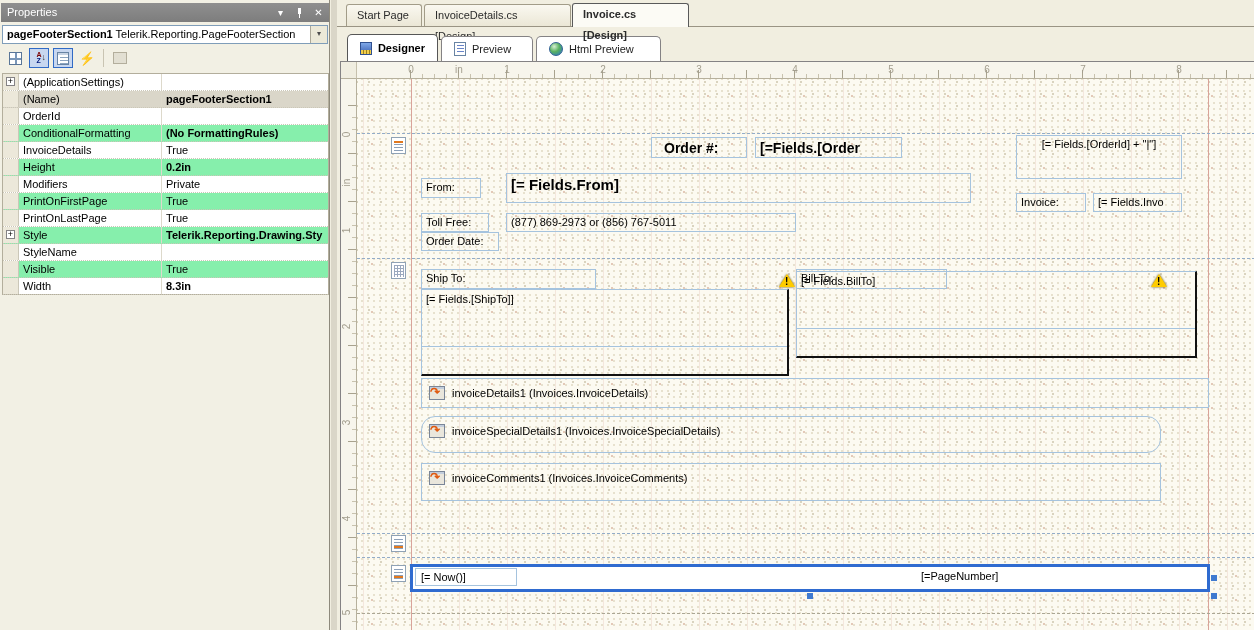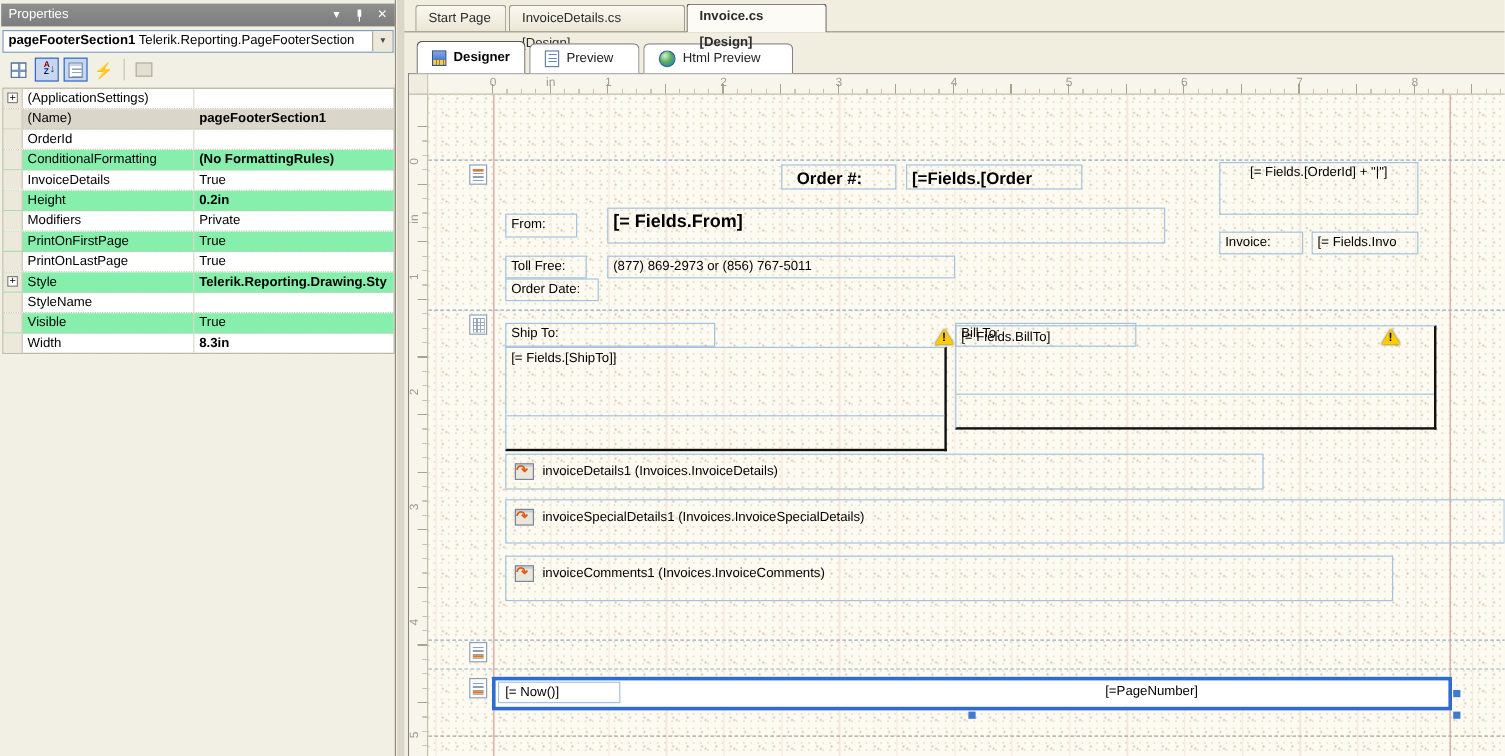--- a/index.html
+++ b/index.html
@@ -330,25 +330,25 @@
       </div>
       <div class="warn" style="left:422px; top:195px;"></div>
 
       <div class="el" style="left:439px; top:190px; width:151px; height:20px;">Bill To:</div>
       <div class="addr-panel" style="left:439px; top:192px; width:401px; height:87px;">
         <span>[= Fields.BillTo]</span>
         <div class="addr-mid" style="top:56px;"></div>
       </div>
       <div class="warn" style="left:794px; top:195px;"></div>
 
-      <div class="subreport" style="left:64px; top:299px; width:632px; height:30px;">
+      <div class="subreport" style="left:64px; top:299px; width:788px; height:30px;">
         <div class="sub-icon"></div>
         <span class="sub-label">invoiceDetails1 (Invoices.InvoiceDetails)</span>
       </div>
-      <div class="subreport" style="left:64px; top:337px; width:833px; height:37px;">
+      <div class="subreport" style="left:64px; top:337px; width:740px; height:37px;border-radius:14px;">
         <div class="sub-icon"></div>
         <span class="sub-label">invoiceSpecialDetails1 (Invoices.InvoiceSpecialDetails)</span>
       </div>
       <div class="subreport" style="left:64px; top:384px; width:740px; height:38px;">
         <div class="sub-icon"></div>
         <span class="sub-label">invoiceComments1 (Invoices.InvoiceComments)</span>
       </div>
 
       <div class="footer-band" style="left:53px; top:485px; width:800px; height:28px;">
         <div class="now-box">[= Now()]</div>

